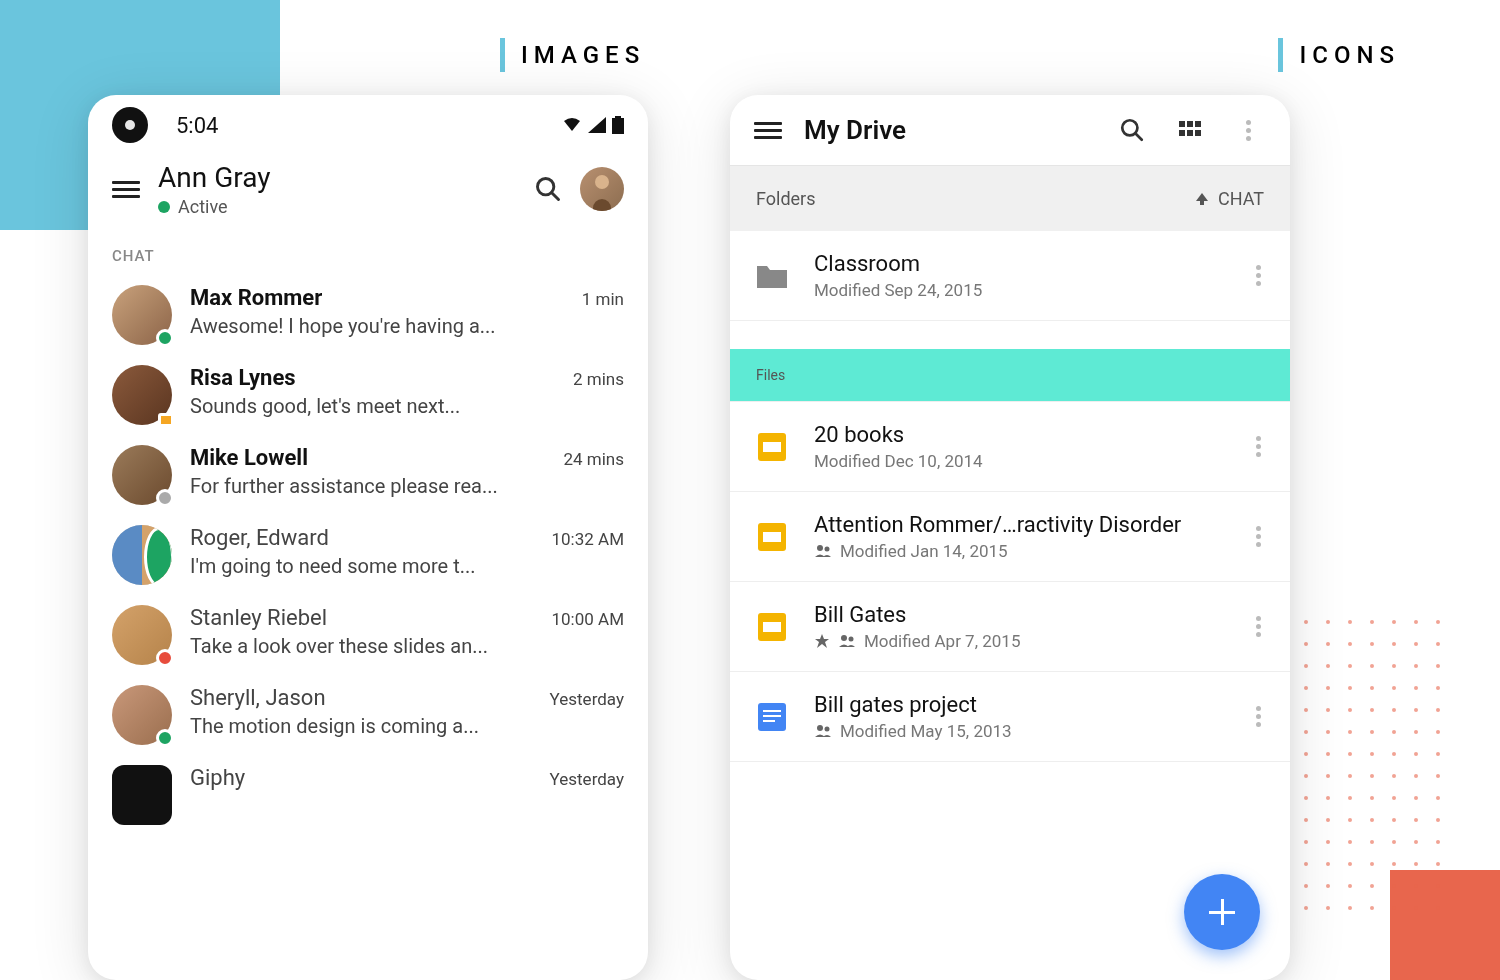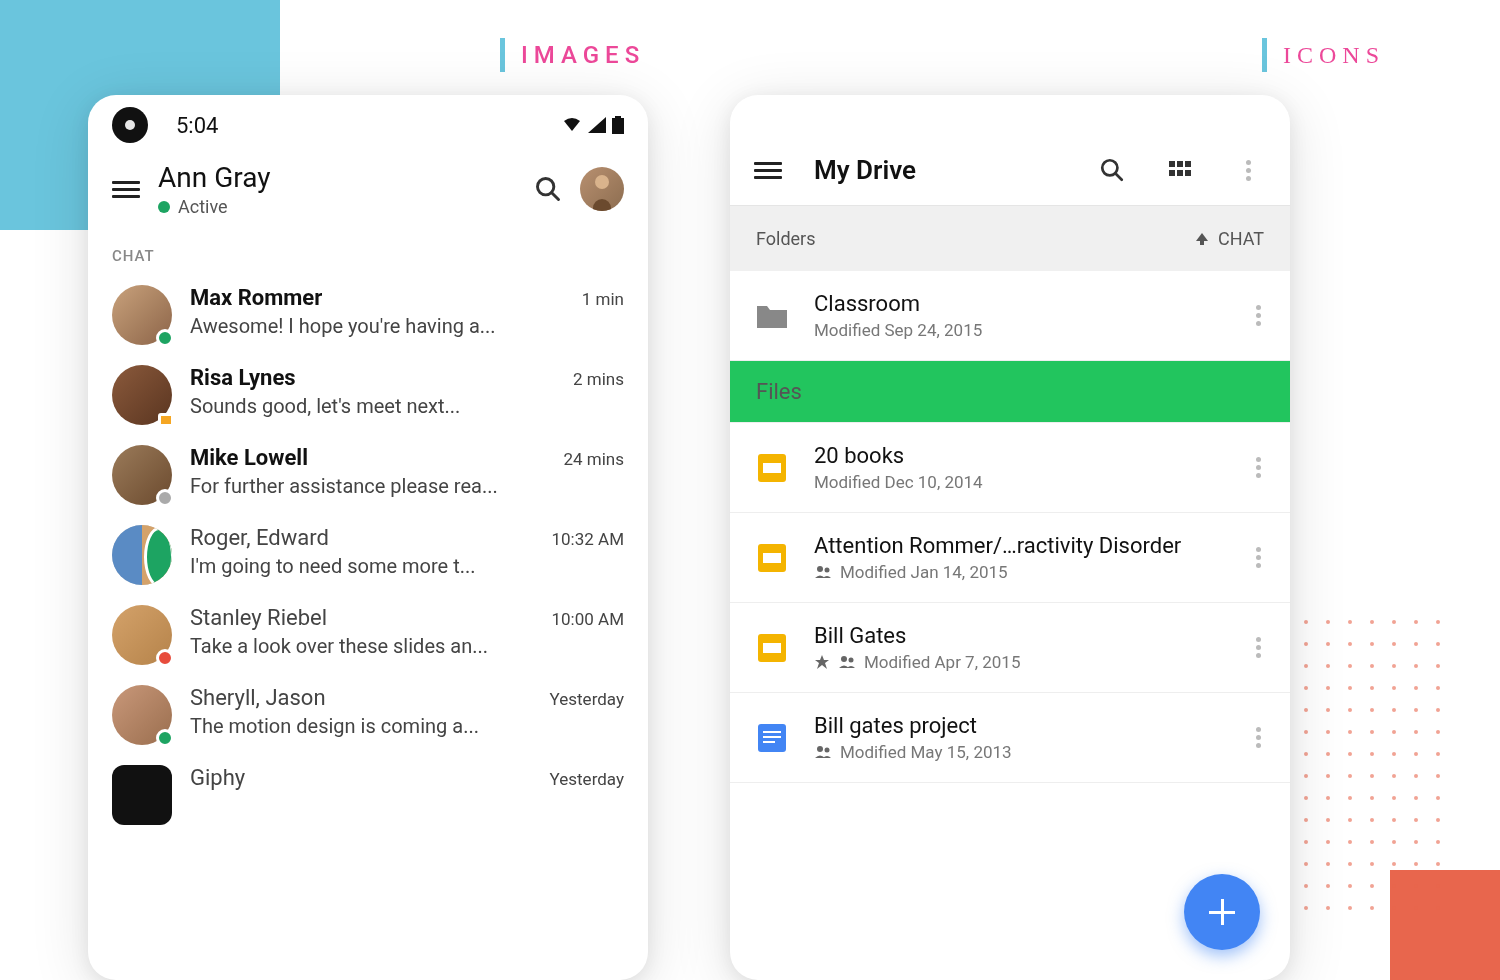--- a/index.html
+++ b/index.html
@@ -44,30 +44,30 @@
   opacity: 0.6;
 }
 .label-heading {
   position: absolute;
   display: flex;
   align-items: center;
   gap: 16px;
   font-size: 24px;
   letter-spacing: 6px;
   font-weight: 500;
-  color: #ec4899;
+  color: #000000;
 }
 .label-heading .bar {
   display: inline-block;
   width: 5px;
   height: 34px;
   background: #6ac5dd;
 }
 .label-images { top: 38px; left: 500px; }
-.label-icons { top: 38px; right: 115px; font-family: Liberation Serif, serif; }
+.label-icons { top: 38px; right: 100px; }
 
 .phone {
   position: absolute;
   top: 95px;
   width: 560px;
   background: #fff;
   border-radius: 28px;
   box-shadow: 0 10px 60px rgba(0,0,0,0.12), 0 4px 20px rgba(0,0,0,0.08);
   overflow: hidden;
 }
@@ -134,39 +134,38 @@
 .chat-name { font-size: 22px; font-weight:700; color:#111; white-space:nowrap; overflow:hidden; text-overflow:ellipsis;}
 .chat-name.regular { font-weight:400; color:#444; }
 .chat-time { font-size:17px; color:#444; white-space:nowrap; }
 .chat-preview { font-size: 20px; color:#444; margin-top:4px; white-space:nowrap; overflow:hidden; text-overflow:ellipsis;}
 
 .chat-avatar.split { display:flex; overflow:hidden;}
 .chat-avatar.split div { width:50%; height:100%; }
 
 
 .drive-header {
-  display:flex; align-items:center; padding:20px 24px; gap:32px;
+  display:flex; align-items:center; padding:20px 24px; gap:22px;
   border-bottom: 1px solid #e5e5e5;
-  margin-top: 40px;
 }
 .drive-title { flex:1; font-size:26px; font-weight:600; color:#111; }
 .drive-header .icon-btn { display:flex; align-items:center; justify-content:center; width:36px; }
 
 .drive-subheader {
   display:flex; justify-content:space-between; align-items:center;
   padding: 22px 26px; background:#f0f0f0; color:#555; font-size:18px;
 }
 .drive-sort { display:flex; align-items:center; gap:8px; }
 
 .drive-row {
   display:flex; align-items:center; gap:22px;
   padding: 20px 22px; border-bottom:1px solid #eee;
   background:#fff;
 }
-.drive-row.section { background:#22c55e; padding: 18px 26px; font-size:22px; color:#555;}
+.drive-row.section { background:#5eead4; padding: 18px 26px; font-size:14px; color:#555;margin-top:28px;}
 .drive-icon { width:40px; height:40px; display:flex; align-items:center; justify-content:center; flex-shrink:0;}
 .drive-info { flex:1; min-width:0;}
 .drive-name { font-size:22px; color:#111; white-space:nowrap; overflow:hidden; text-overflow:ellipsis;}
 .drive-meta { font-size:17px; color:#777; margin-top:4px; display:flex; align-items:center; gap:8px;}
 .drive-more { display:flex; flex-direction:column; gap:3px; align-items:center; width:20px;}
 .drive-more span { width:5px; height:5px; border-radius:50%; background:#bbb;}
 
 .fab {
   position:absolute; right:30px; bottom:30px;
   width:76px; height:76px; border-radius:50%; background:#4285f4;

